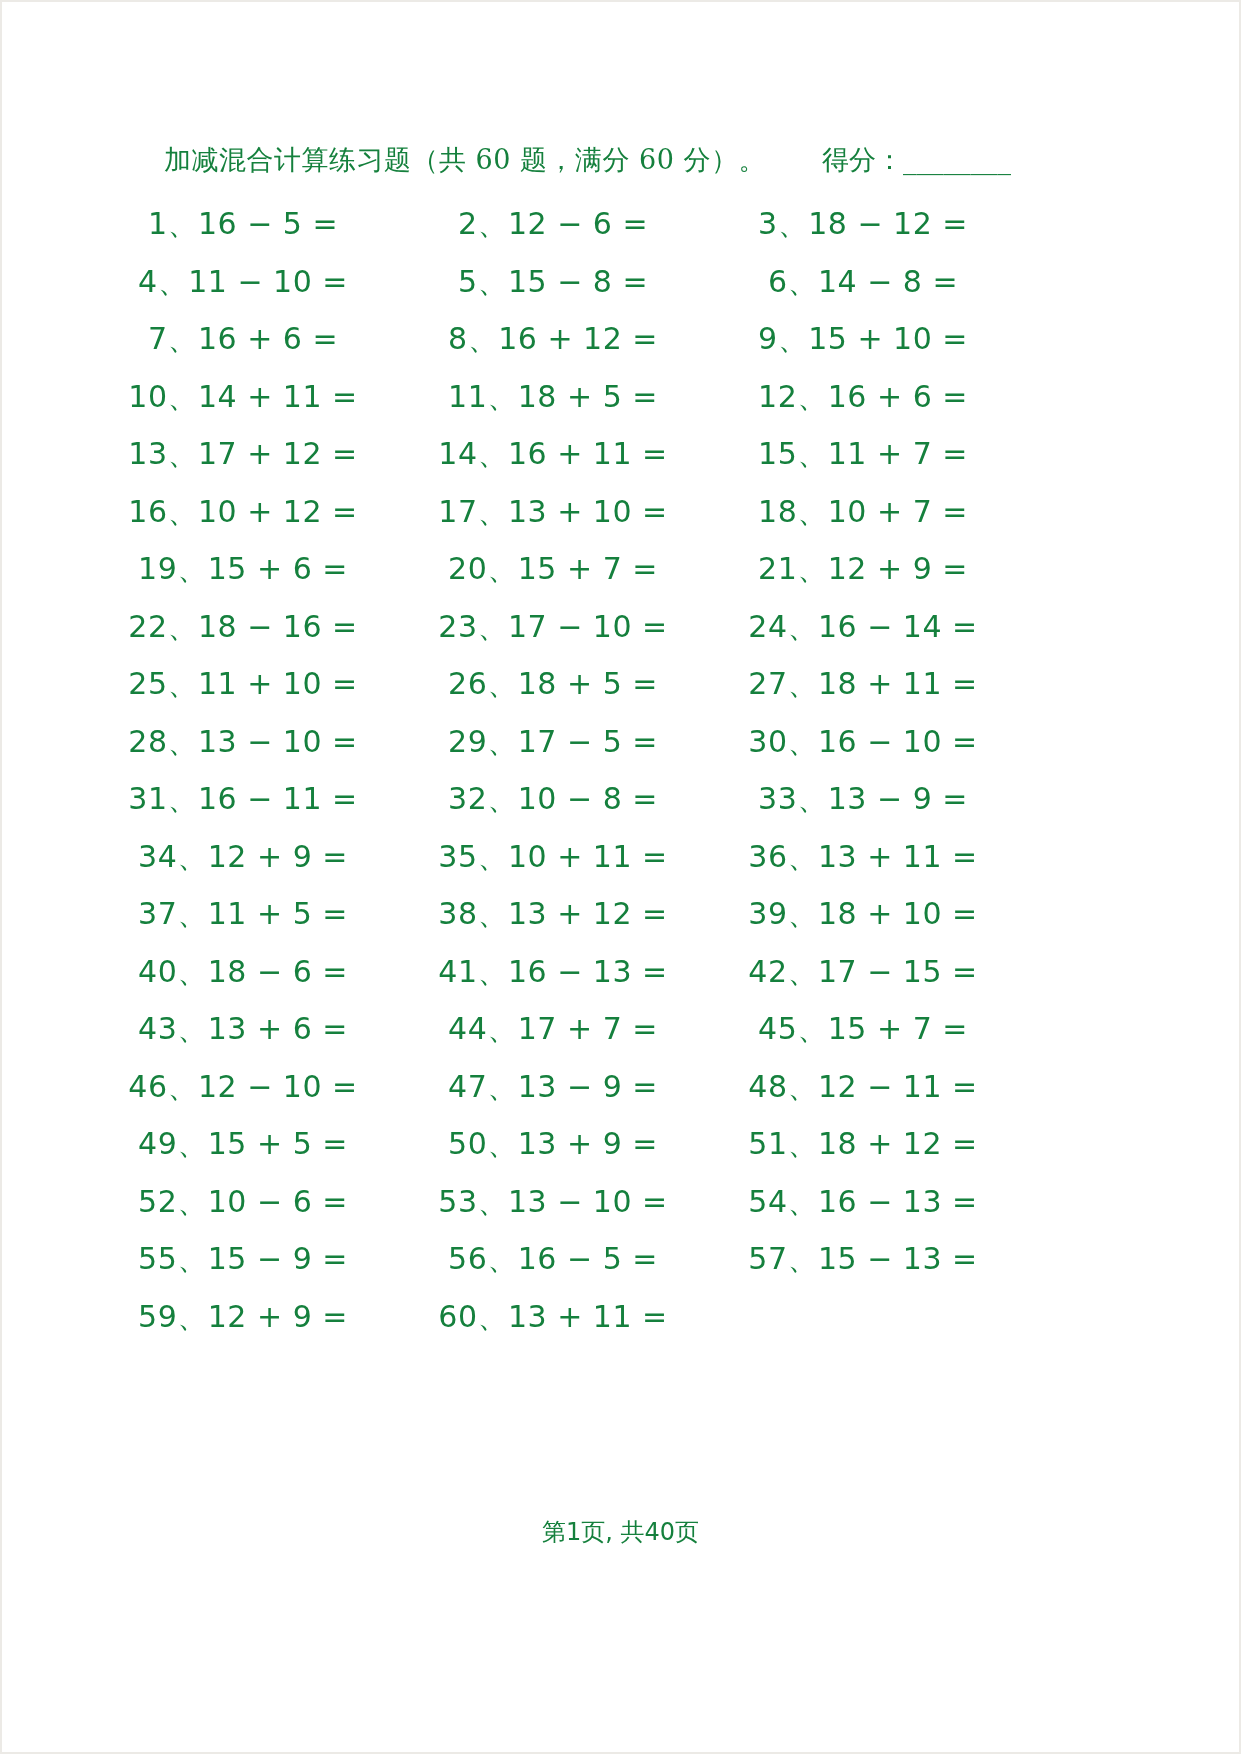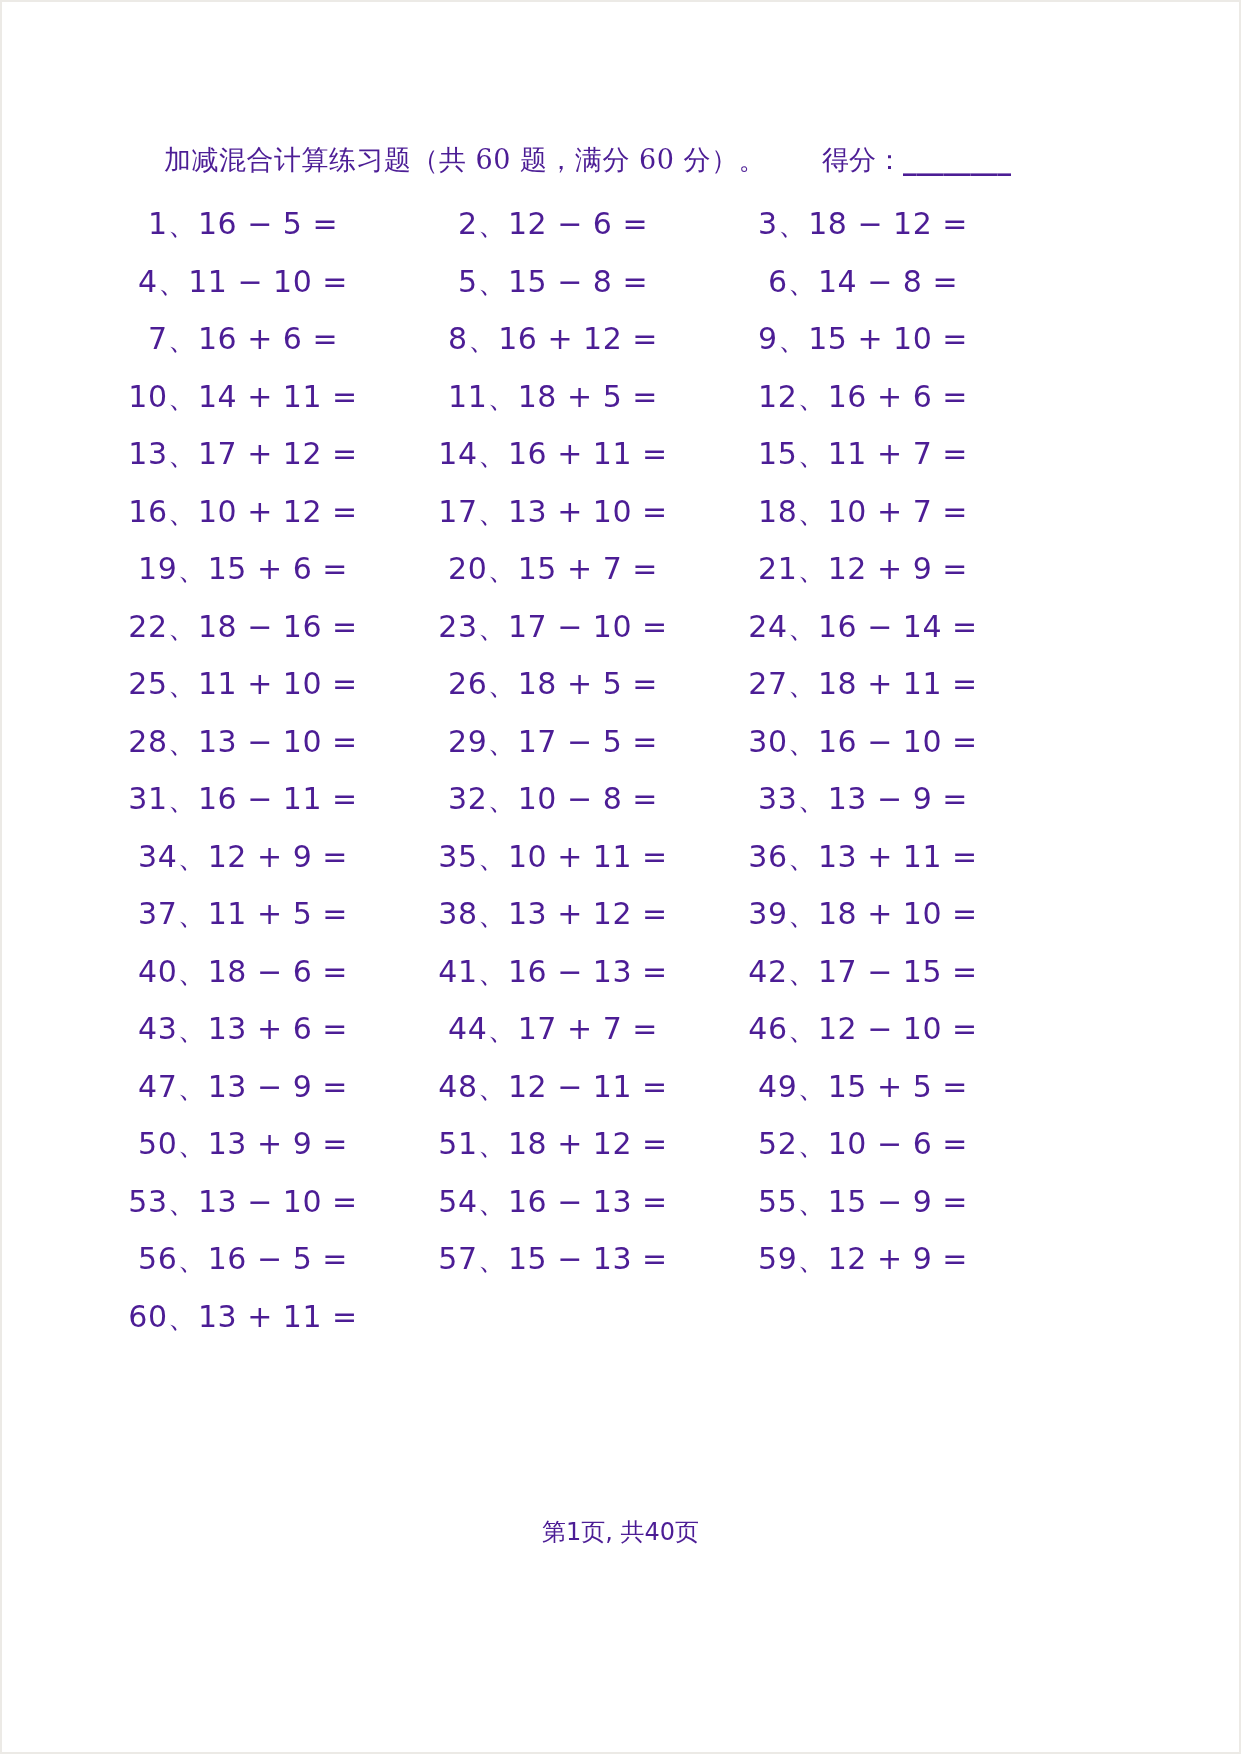--- a/index.html
+++ b/index.html
@@ -2,34 +2,34 @@
 <html><head>
 <meta charset="utf-8">
 <style>
   html,body{margin:0;padding:0;background:#efedea;}
   .page{
     position:relative;
     width:1241px;height:1754px;
     background:#ffffff;
     box-shadow:inset 0 0 0 2px #eceae6;
     font-family:"DejaVu Sans","Liberation Sans",sans-serif;
-    color:#4c1d95;
+    color:#15803d;
     overflow:hidden;
   }
   .header{
     position:absolute;
     top:142px;left:164px;right:110px;
     display:flex;align-items:baseline;
     font-size:27px;
     font-family:"DejaVu Serif","Liberation Serif",serif;
     white-space:nowrap;
   }
   .title{letter-spacing:0.5px;}
   .score{margin-left:56px;}
-  .score-line{display:inline-block;font-weight:bold;letter-spacing:0;}
+  .score-line{display:inline-block;font-weight:normal;letter-spacing:0;}
   .grid{
     position:absolute;
     top:196px;left:88px;
     width:930px;
     display:grid;
     grid-template-columns:repeat(3,310px);
   }
   .cell{
     height:57.5px;
     display:flex;align-items:center;justify-content:center;
@@ -93,20 +93,21 @@
       <div class="cell">35、10 + 11 =</div>
       <div class="cell">36、13 + 11 =</div>
       <div class="cell">37、11 + 5 =</div>
       <div class="cell">38、13 + 12 =</div>
       <div class="cell">39、18 + 10 =</div>
       <div class="cell">40、18 − 6 =</div>
       <div class="cell">41、16 − 13 =</div>
       <div class="cell">42、17 − 15 =</div>
       <div class="cell">43、13 + 6 =</div>
       <div class="cell">44、17 + 7 =</div>
+      <div class="cell">45、15 + 7 =</div>
       <div class="cell">46、12 − 10 =</div>
       <div class="cell">47、13 − 9 =</div>
       <div class="cell">48、12 − 11 =</div>
       <div class="cell">49、15 + 5 =</div>
       <div class="cell">50、13 + 9 =</div>
       <div class="cell">51、18 + 12 =</div>
       <div class="cell">52、10 − 6 =</div>
       <div class="cell">53、13 − 10 =</div>
       <div class="cell">54、16 − 13 =</div>
       <div class="cell">55、15 − 9 =</div>

